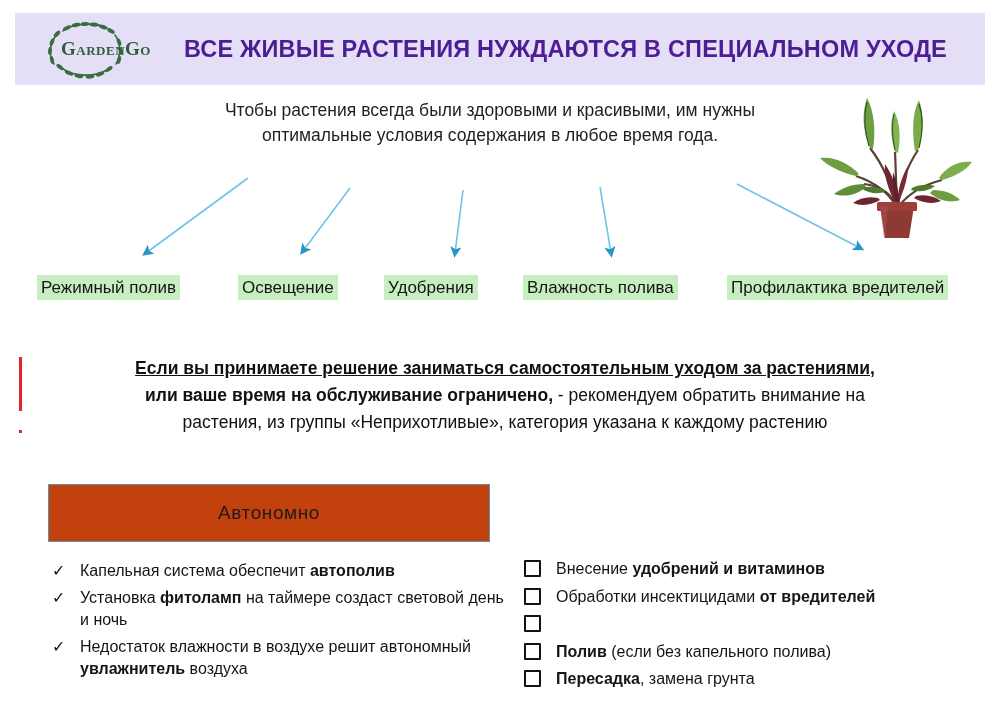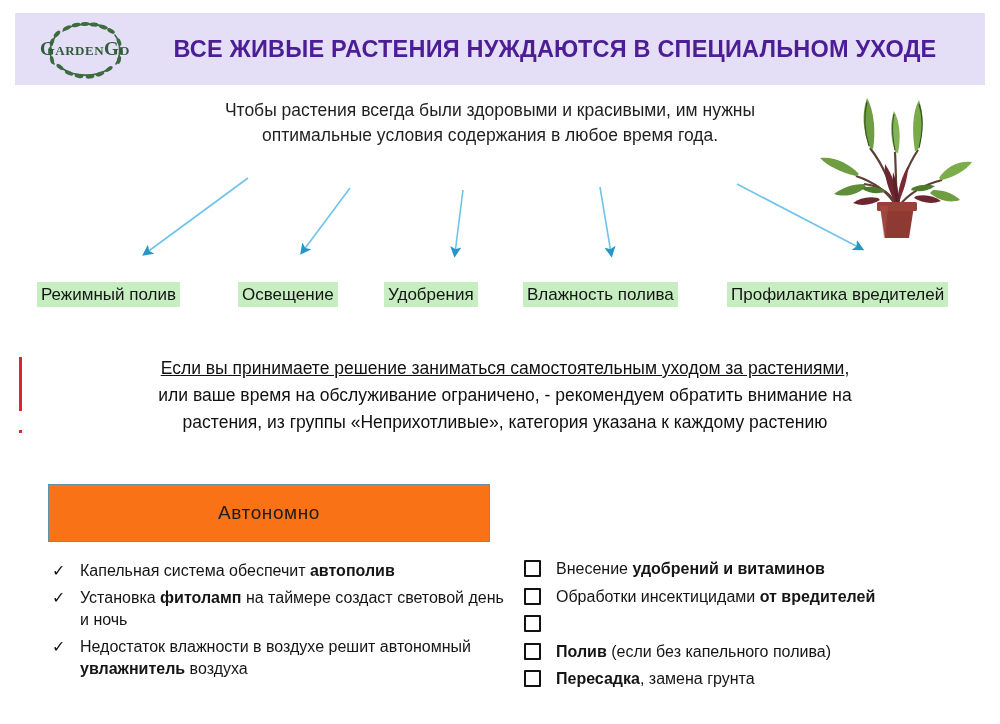--- a/index.html
+++ b/index.html
@@ -14,21 +14,21 @@
   .slide{position:relative;width:1000px;height:724px;}
 
   
   .header-band{
     position:absolute;left:15px;top:13px;width:970px;height:72px;
     background:#e4def7;
     display:flex;align-items:center;
   }
   .logo{
     position:relative;width:140px;height:72px;flex:0 0 140px;
-    display:flex;align-items:center;justify-content:center;
+    display:flex;align-items:center;justify-content:center;padding-left:21px;
   }
   .logo-wreath{position:absolute;left:18px;top:4px;width:104px;height:64px;}
   .logo-text{
     position:relative;z-index:2;
     font-family:"Liberation Serif", serif;
     font-variant:small-caps;
     font-size:19px;font-weight:700;letter-spacing:.5px;
     color:#2f5d3a;
   }
   .header-title{
@@ -47,42 +47,42 @@
 
   
   .plant{position:absolute;left:818px;top:86px;width:160px;height:155px;}
 
   
   .arrows{position:absolute;left:0;top:150px;width:1000px;height:130px;}
 
   
   .tags{position:absolute;left:0;top:275px;width:1000px;height:26px;}
   .tag{
-    position:absolute;top:7px;
+    position:absolute;top:0;
     background:#c7eec0;
     font-size:17px;line-height:25px;
     color:#151515;
     padding:0 4px;
     white-space:nowrap;
   }
 
   
   .quote-bar{position:absolute;left:19px;top:357px;width:3px;height:54px;background:#e0262c;}
   .quote-dot{position:absolute;left:19px;top:430px;width:3px;height:3px;background:#e0262c;}
   .quote{
     position:absolute;left:35px;top:355px;width:940px;
     text-align:center;font-size:17.5px;line-height:27px;color:#111;
   }
-  .quote b{font-weight:400;}
+  .quote b{font-weight:700;}
   .quote .u{text-decoration:underline;}
 
   
   .col-head{
     position:absolute;height:56px;
-    background:#f97316;
+    background:#c2410c;
     display:flex;align-items:center;justify-content:center;
     font-size:19px;color:#1d1d1d;letter-spacing:.6px;
   }
   .col-head.left{left:48px;top:484px;width:440px;border:1.6px solid #5b93a8;}
   .col-head.right{left:520px;top:481px;width:440px;border:1.8px solid #d2764a;}
 
   .list{position:absolute;font-size:16px;line-height:22.5px;color:#151515;}
   .list.left{left:48px;top:560px;width:460px;}
   .list.right{left:520px;top:558px;width:470px;}
 

